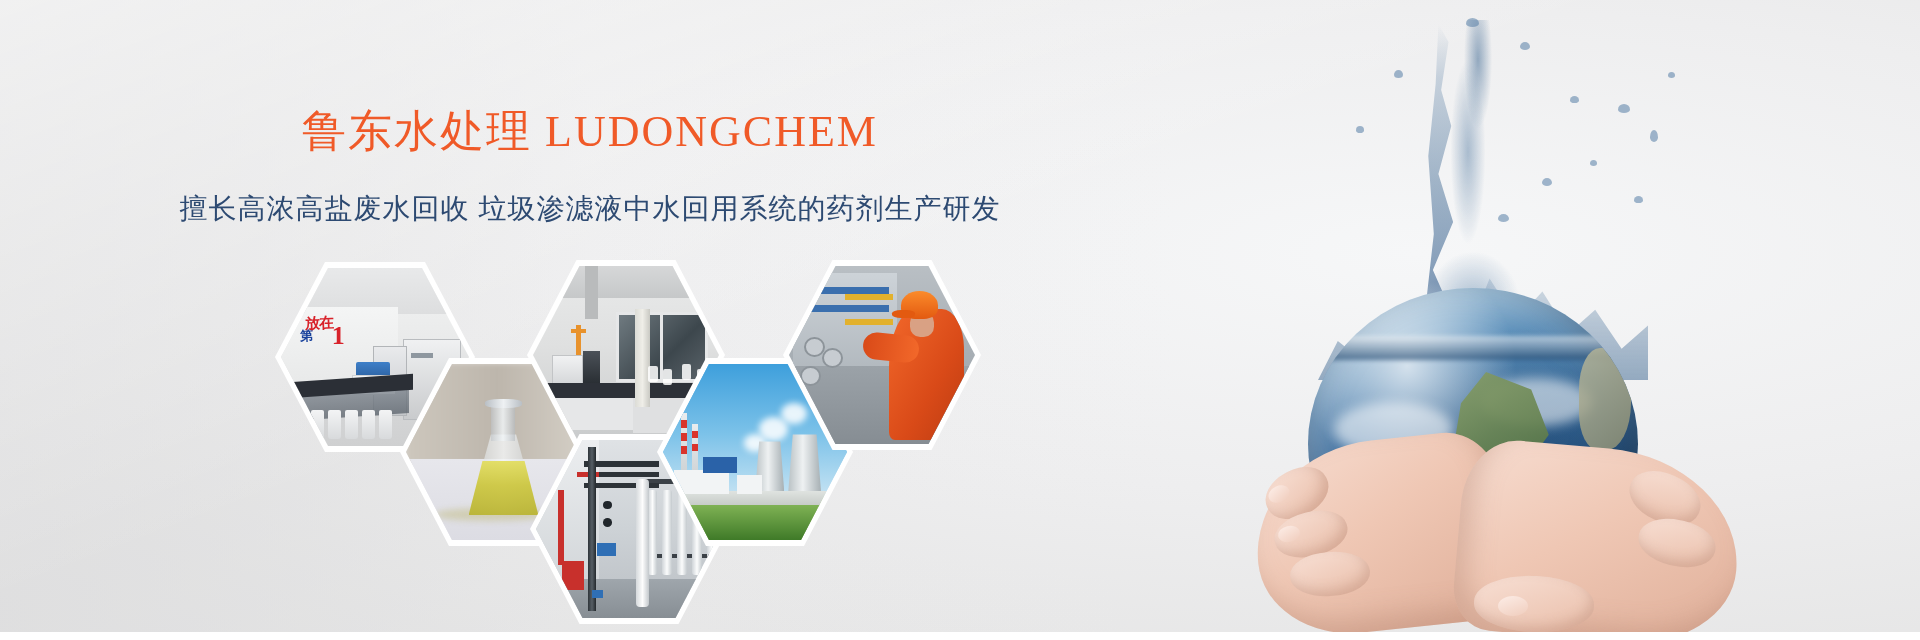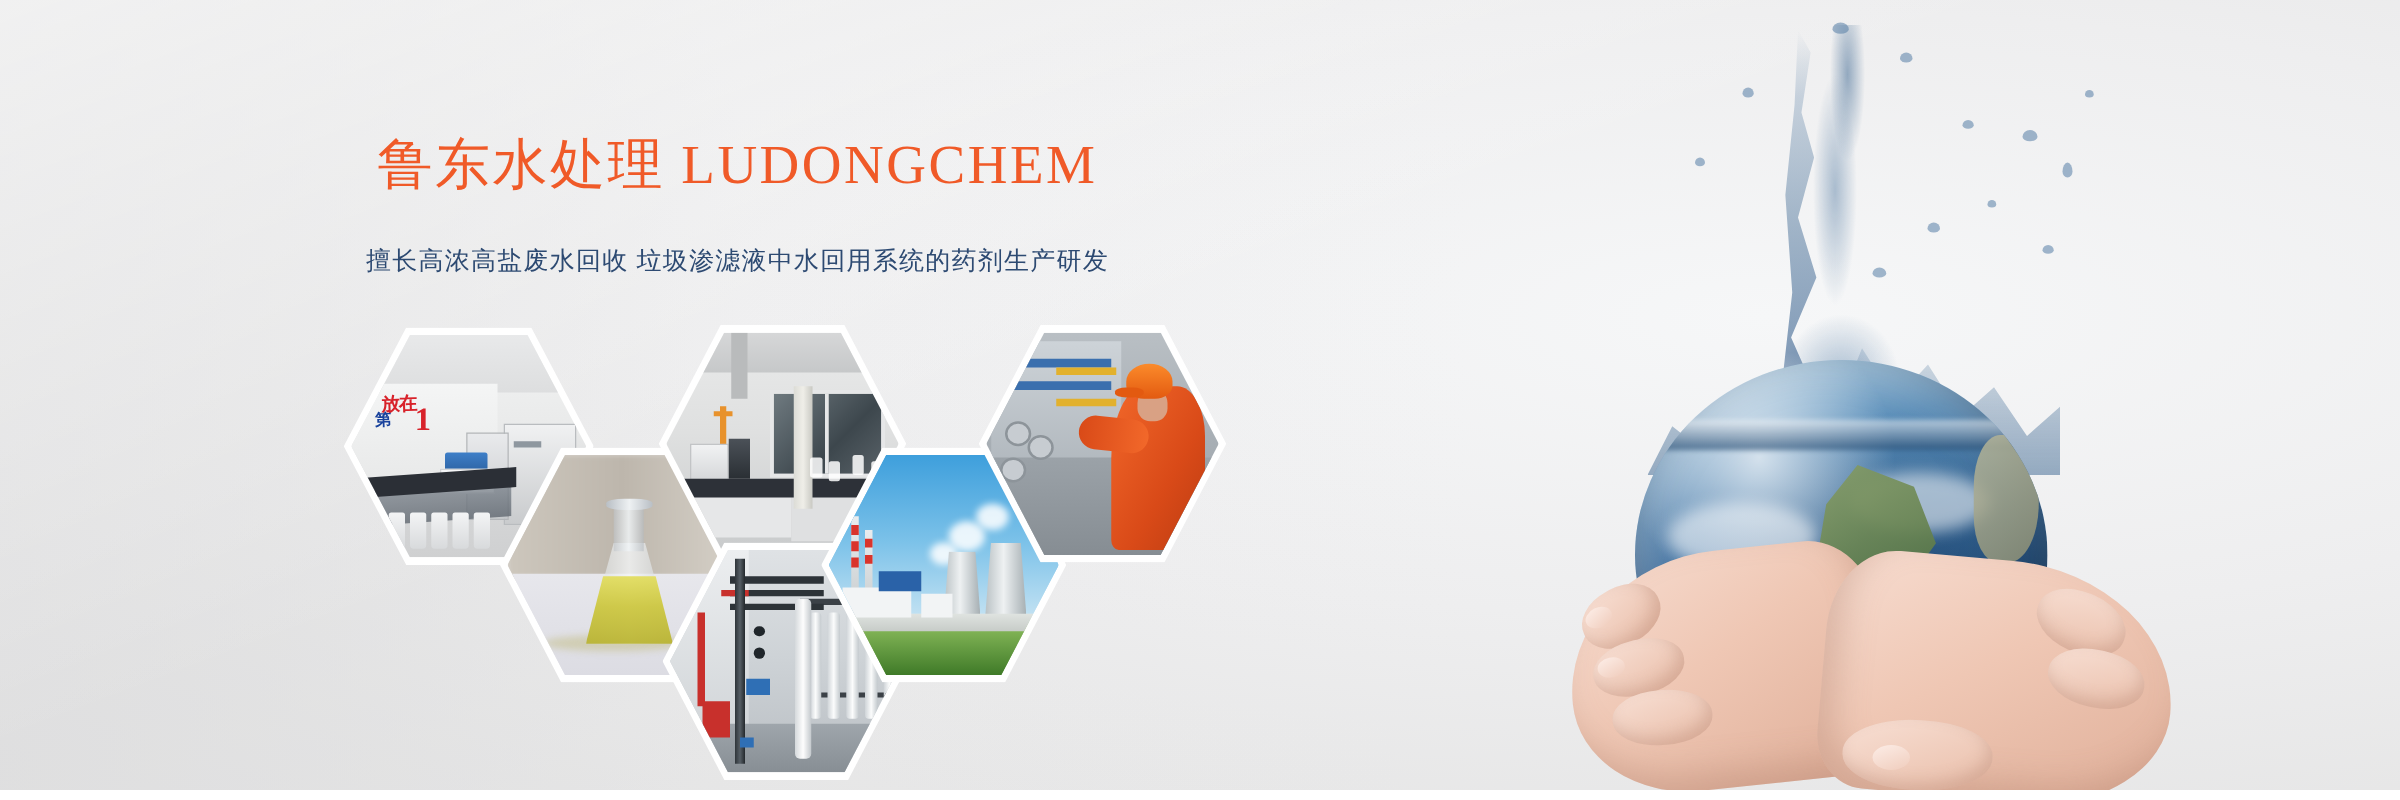--- a/index.html
+++ b/index.html
@@ -56,21 +56,21 @@
     font-family: "Liberation Serif", "DejaVu Serif", serif;
     font-size: 44px;
     line-height: 52px;
     color: #f05a28;
     letter-spacing: 2px;
     white-space: nowrap;
     font-weight: 400;
   }
   .subtitle {
     margin-top: 22px;
-    font-size: 20px;
+    font-size: 28px;
     line-height: 42px;
     color: #2d4a72;
     letter-spacing: 1px;
     white-space: nowrap;
     font-weight: 400;
   }
 
   
   .hex-cluster {
     position: absolute;

